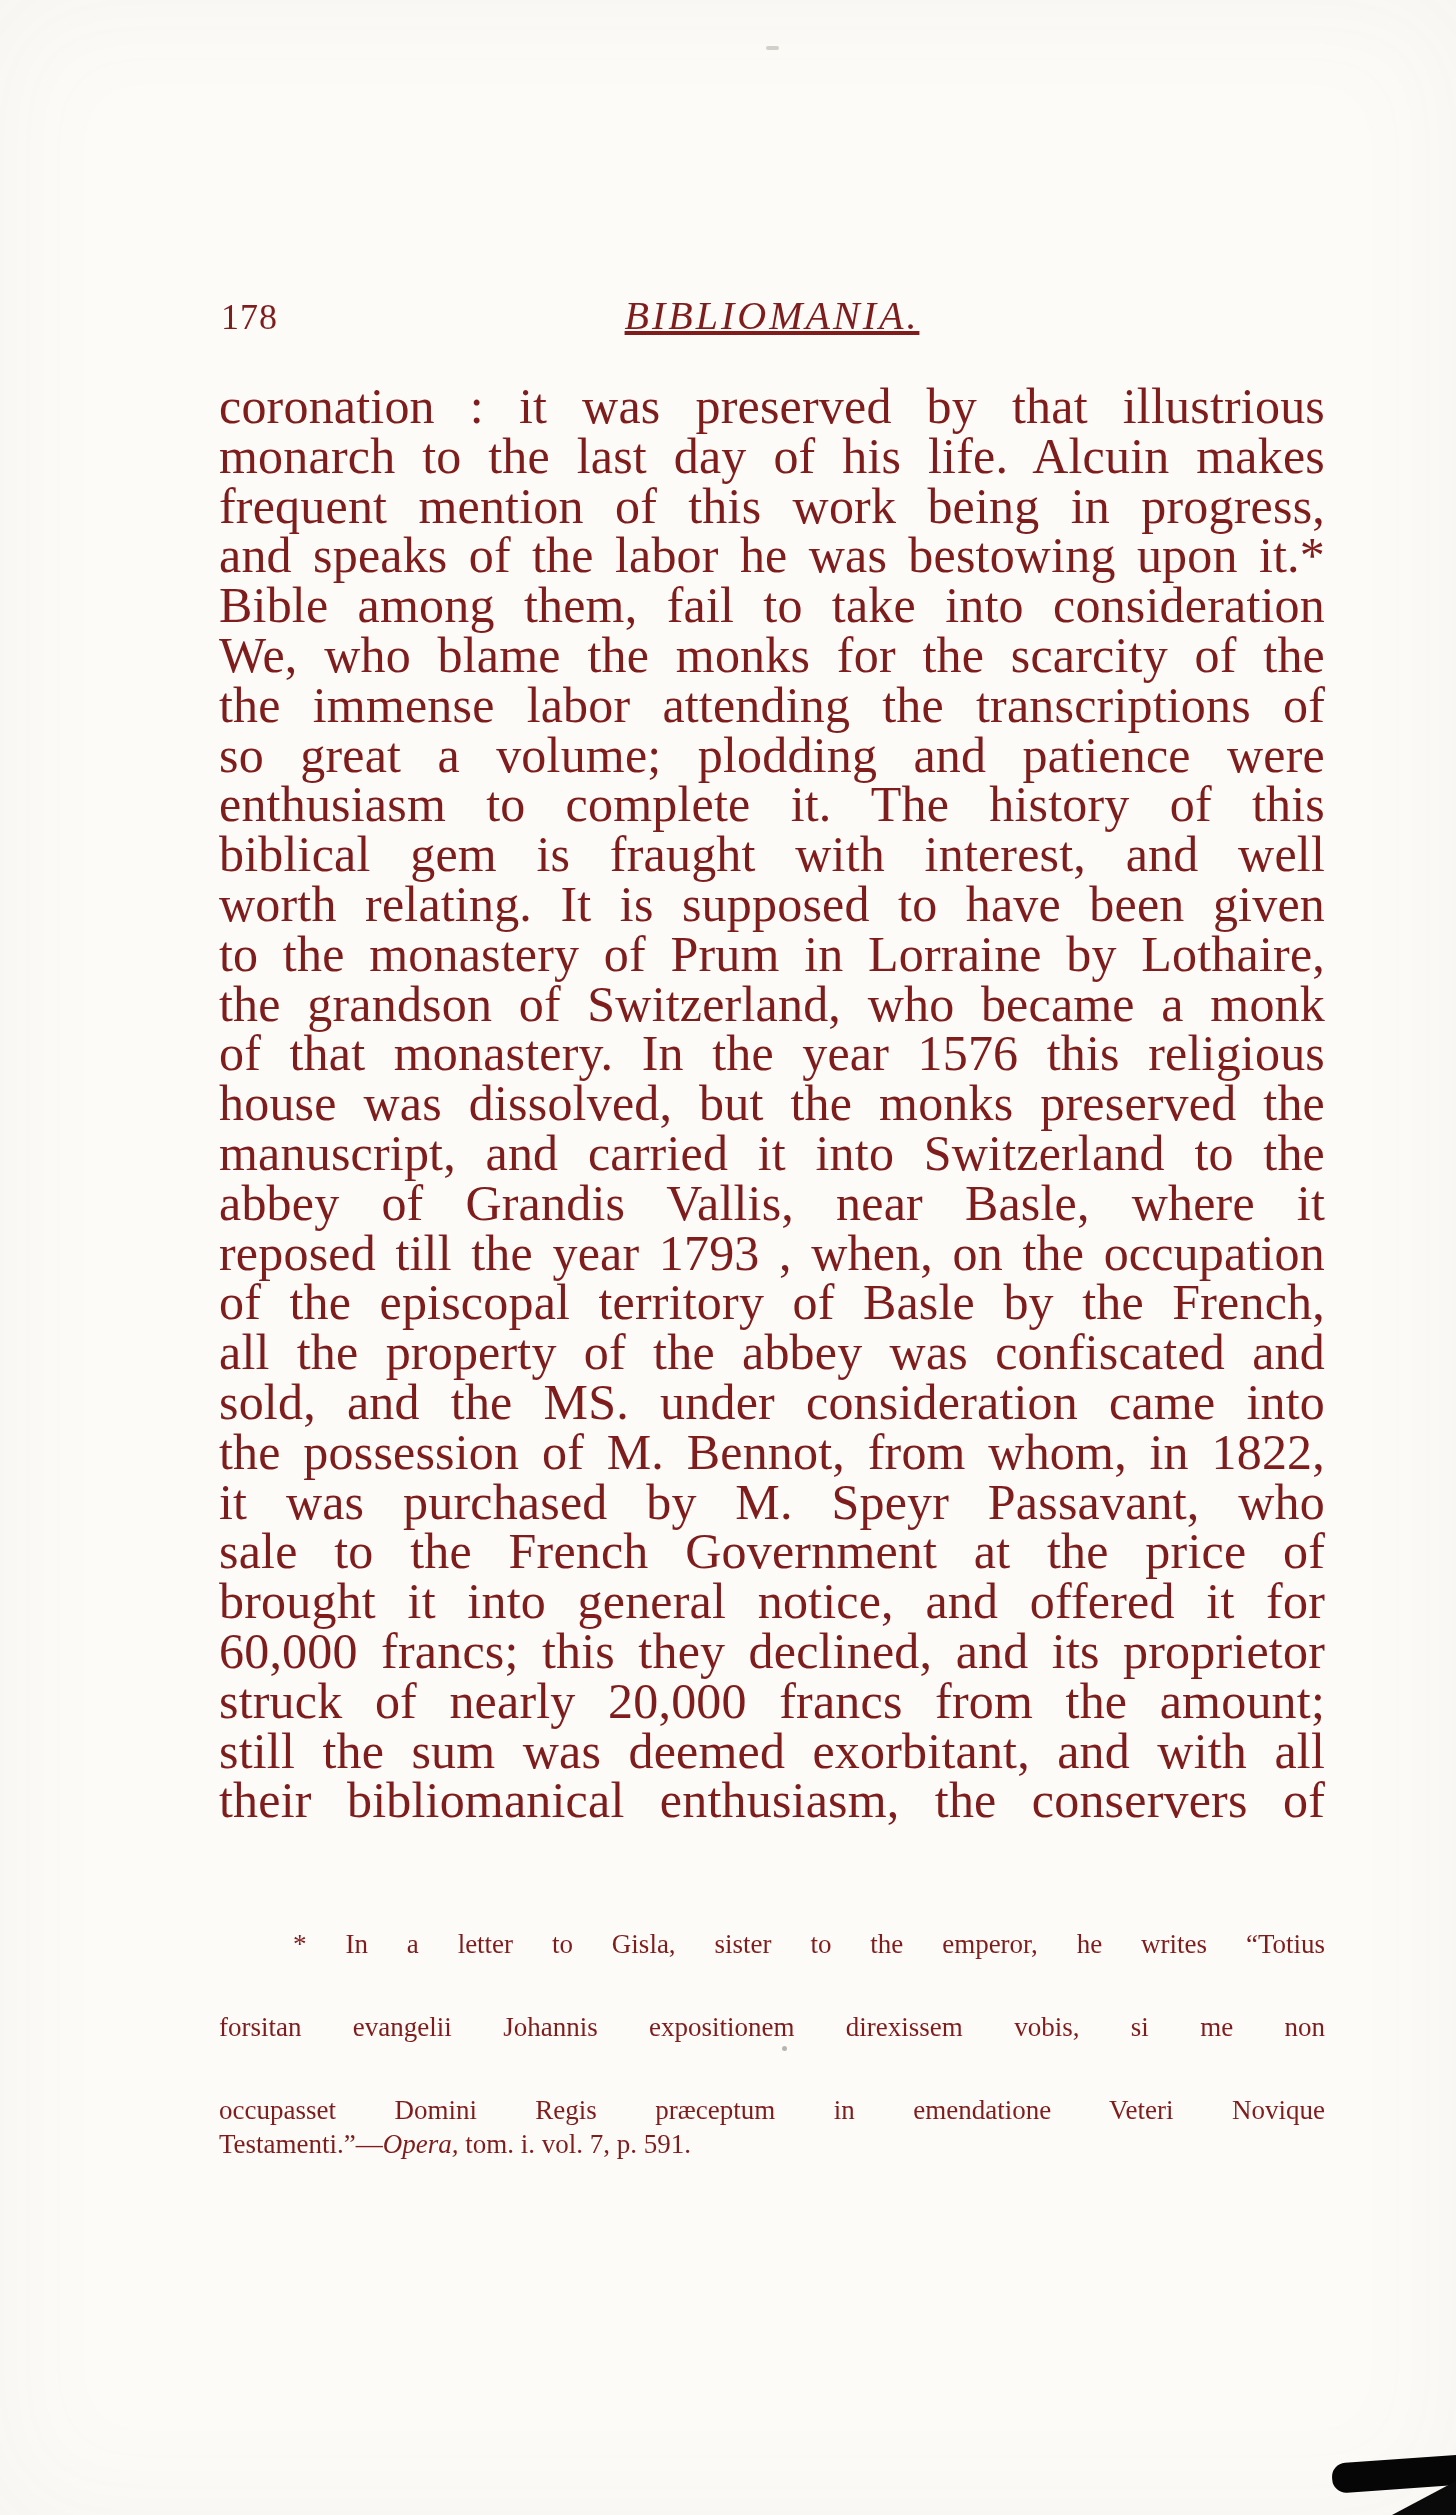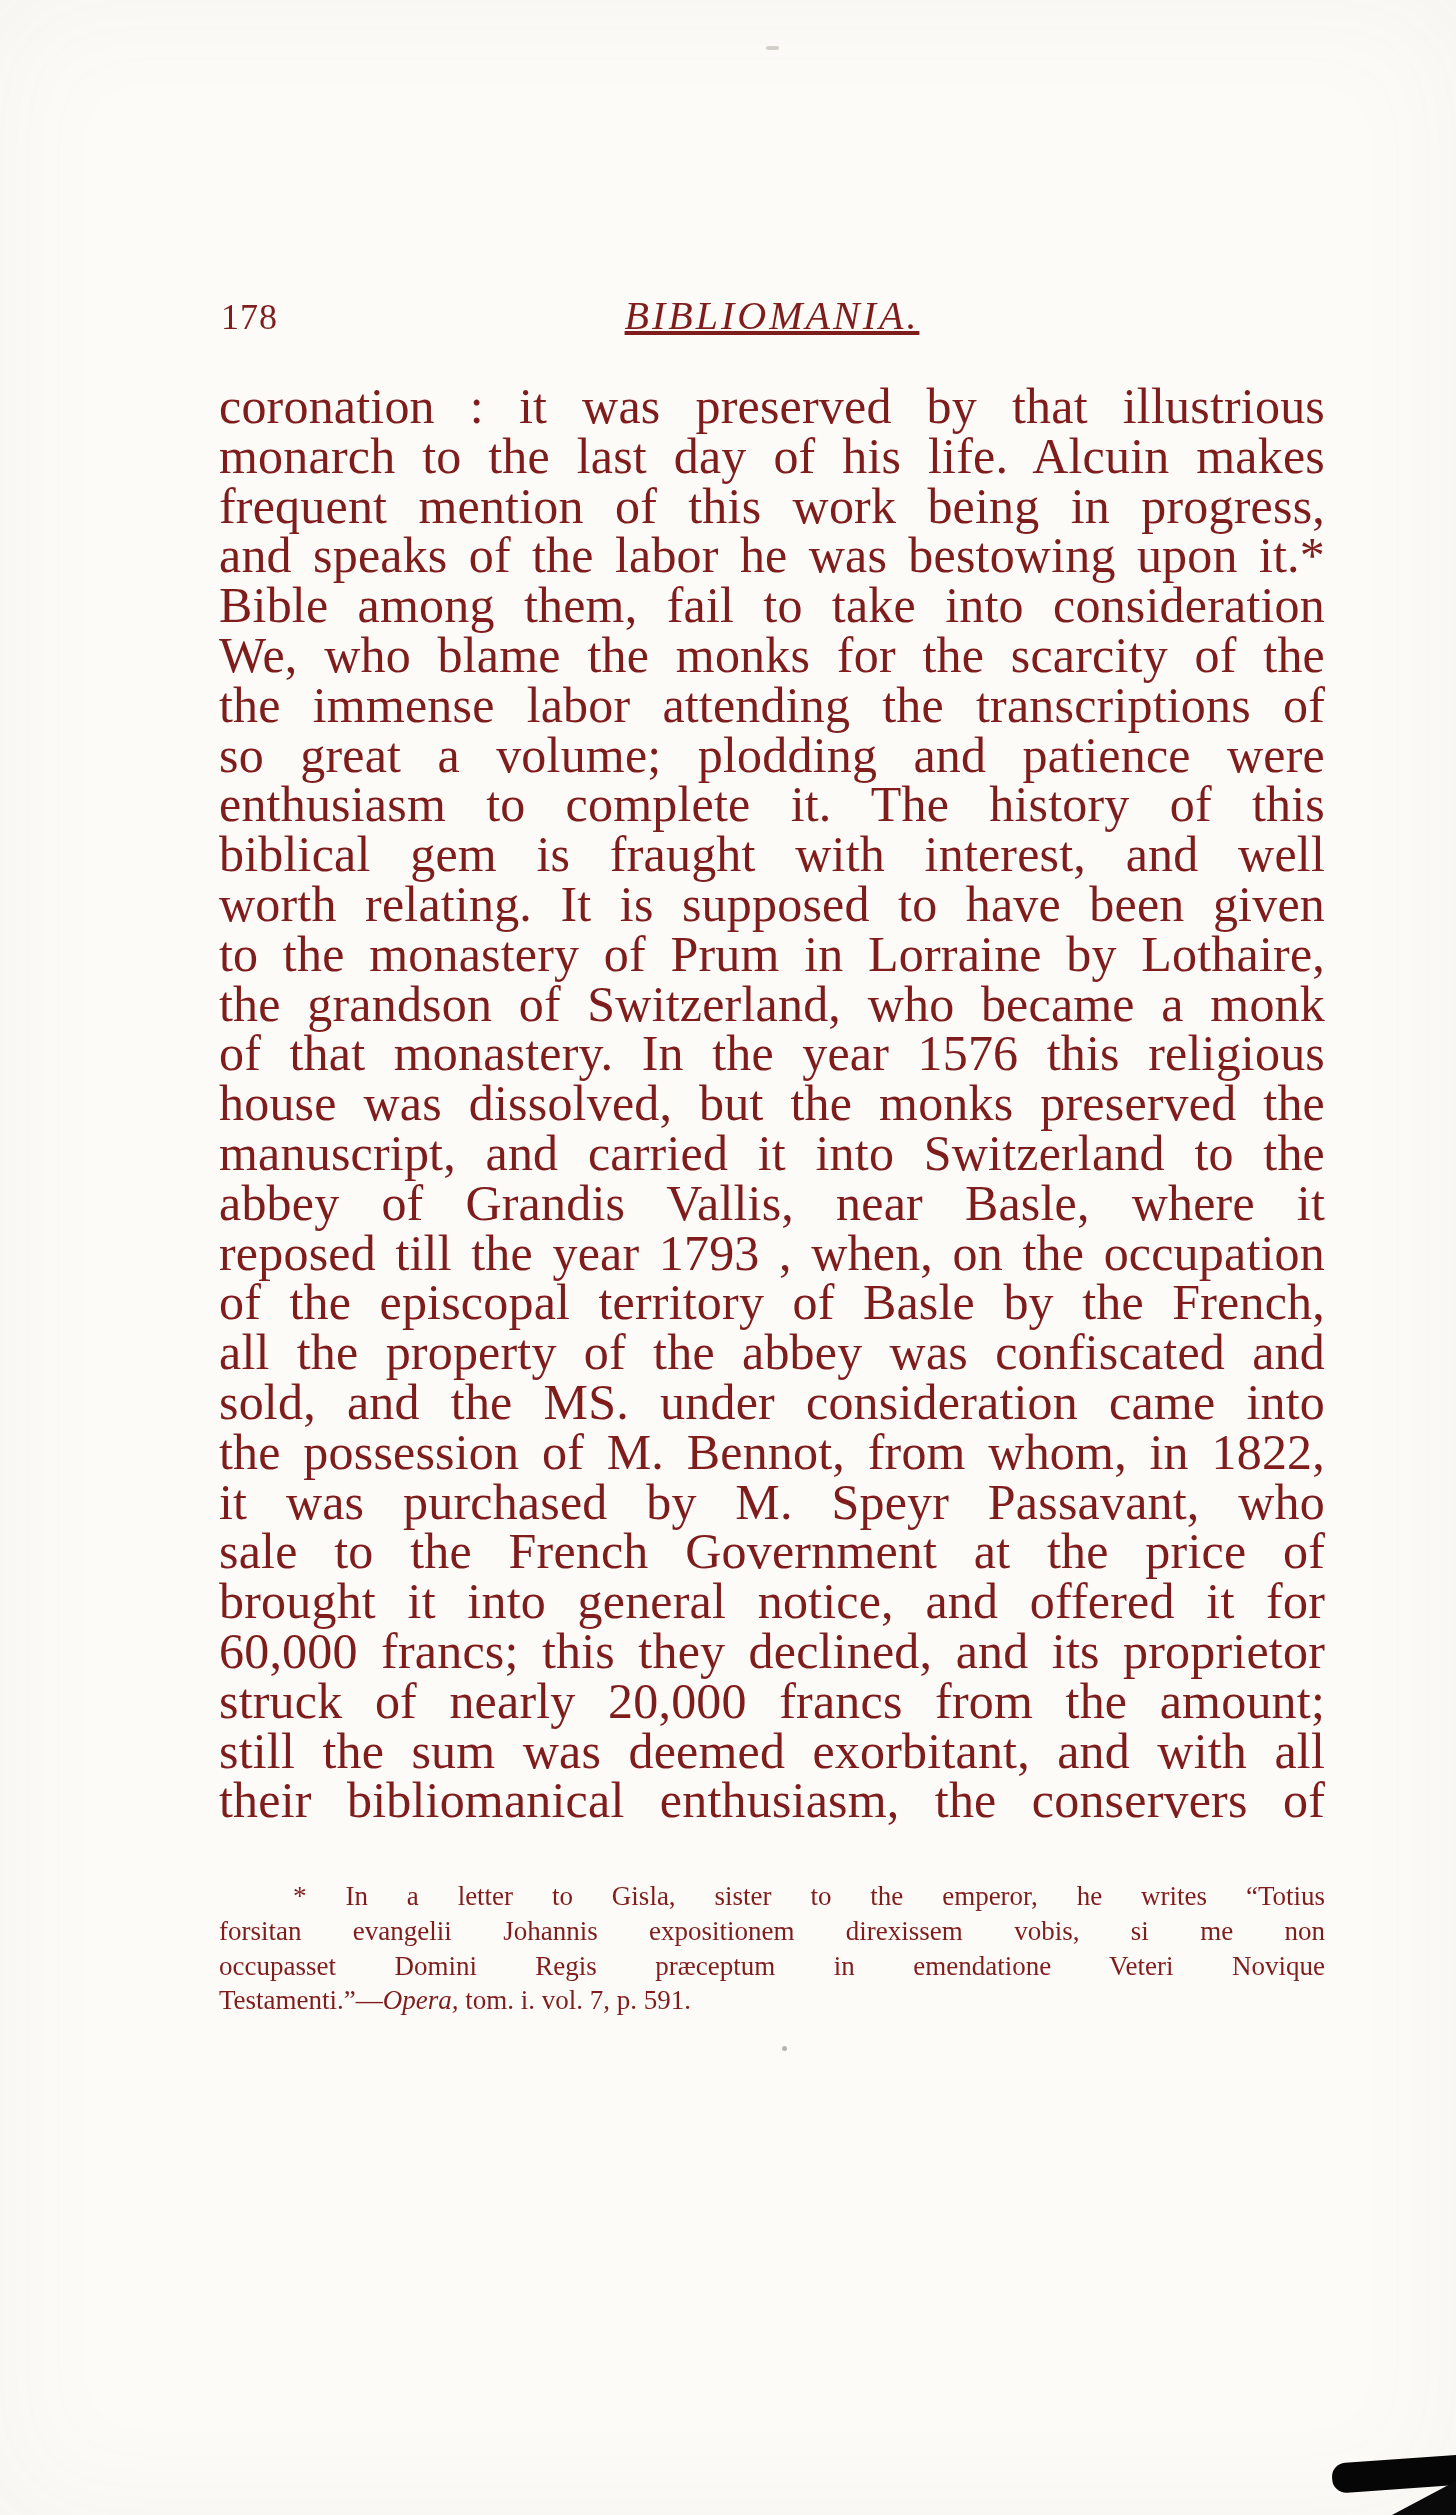--- a/index.html
+++ b/index.html
@@ -56,20 +56,21 @@
     position: absolute;
     top: 1879px;
     left: 219px;
     width: 1106px;
     font-size: 27px;
     line-height: 34.8px;
   }
   .footnote-line.justified {
     text-align: justify;
     text-align-last: justify;
+    margin-top: 48px;
   }
   .footnote-line.indented {
     text-indent: 74px;
   }
   .italic {
     font-style: italic;
   }
   
   .artifact-top-dash {
     position: absolute;

